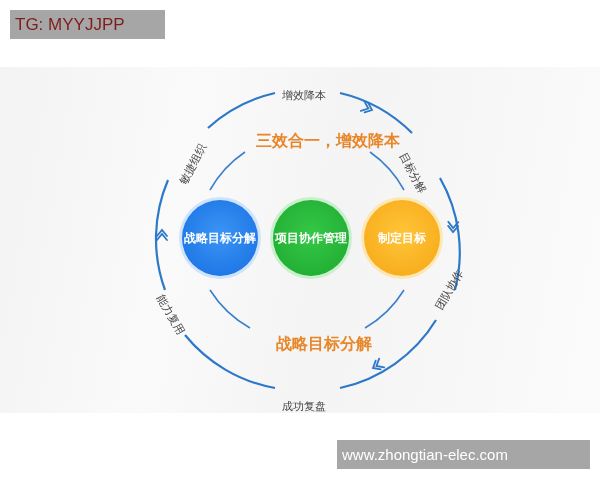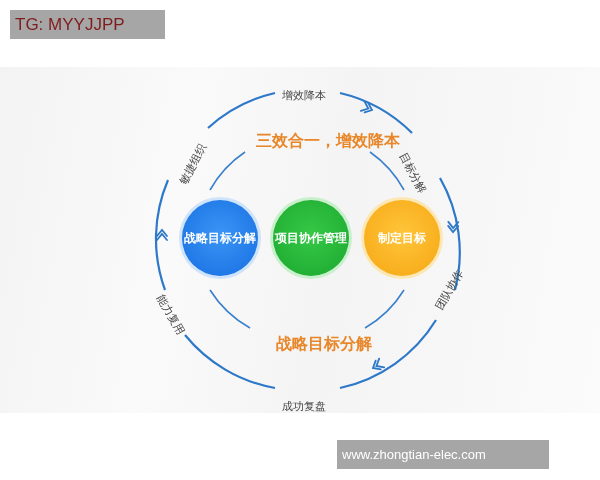--- a/index.html
+++ b/index.html
@@ -12,22 +12,22 @@
       position: absolute; left: 0; top: 67px; width: 600px; height: 346px;
       background: linear-gradient(100deg, #f3f3f3 0%, #fafafa 30%, #f4f4f4 55%, #f7f7f7 75%, #fbfbfb 100%);
     }
     .tag-top {
       position: absolute; left: 10px; top: 10px; width: 155px; height: 29px;
       background: #a6a6a6; color: #7f1d1d; font-size: 17px; line-height: 29px;
       padding-left: 5px; box-sizing: border-box;
       font-family: "Liberation Sans", sans-serif;
     }
     .tag-bottom {
-      position: absolute; left: 337px; top: 440px; width: 212px; height: 29px;
-      background: #a6a6a6; color: #ffffff; font-size: 13px; line-height: 29px;
+      position: absolute; left: 337px; top: 440px; width: 253px; height: 29px;
+      background: #a6a6a6; color: #ffffff; font-size: 15px; line-height: 29px;
       padding-left: 5px; box-sizing: border-box;
       font-family: "Liberation Sans", sans-serif;
     }
     svg.diagram { position: absolute; left: 0; top: 0; }
     .circle-label {
       position: absolute; width: 80px; height: 80px; top: 198px;
       display: flex; align-items: center; justify-content: center;
       color: #ffffff; font-size: 12px; font-weight: bold; text-align: center;
       white-space: nowrap;
     }

